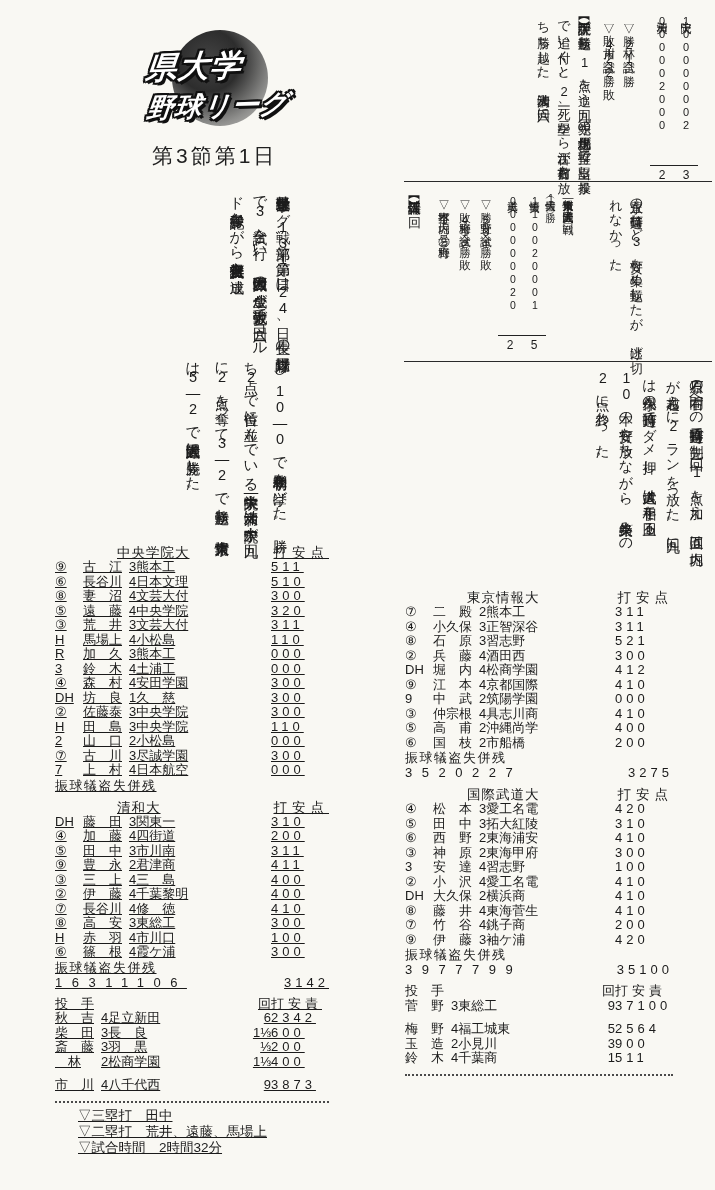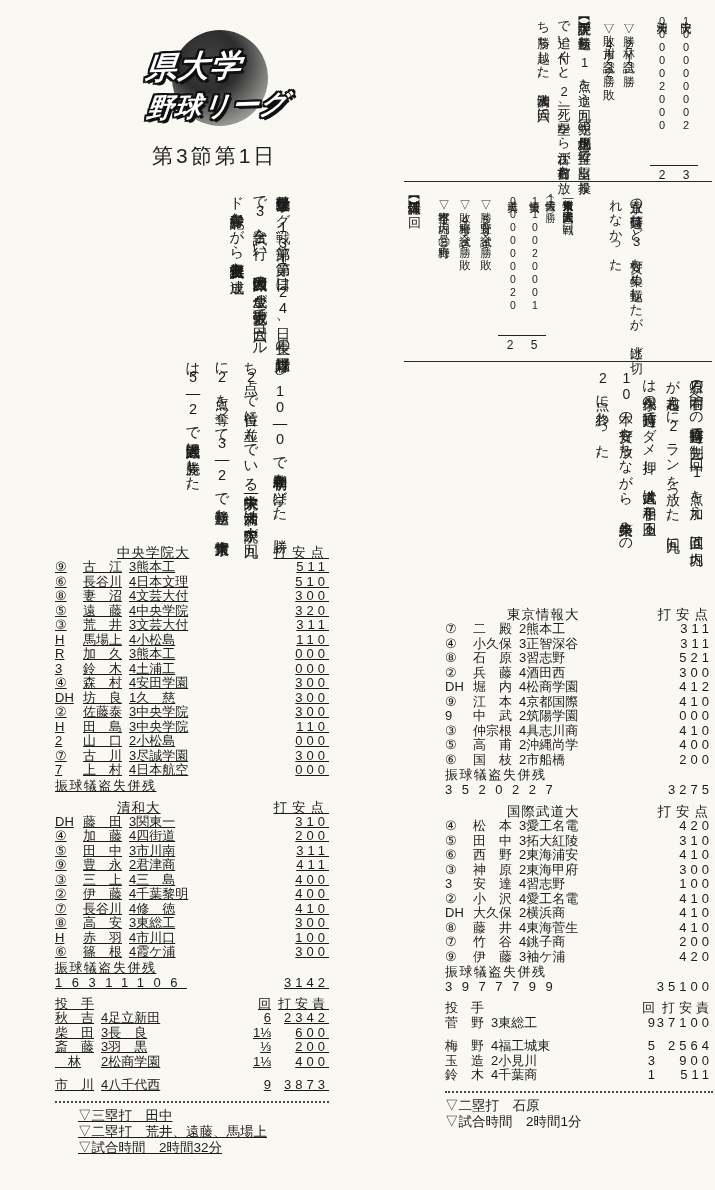--- a/index.html
+++ b/index.html
@@ -48,30 +48,30 @@
   .ls-col{writing-mode:vertical-rl;text-orientation:upright;font-size:11px;line-height:24px;letter-spacing:1px;height:150px;}
   .ls-totals{display:flex;flex-direction:row-reverse;border-top:1.5px solid #222;margin-top:3px;padding-top:2px;}
   .ls-total{width:24px;text-align:center;font-size:12px;}
   .ls1{left:650px;top:12px;}
   .ls2{left:498px;top:192px;}
   .ls2 .ls-col{font-size:10.5px;height:140px;line-height:22px;}
 
   
   .bs-col{position:absolute;font-size:13px;}
   .bs-left{left:55px;top:545px;width:274px;text-decoration:underline;}
-  .bs-right{left:405px;top:607px;width:268px;margin-left:40px;}
+  .bs-right{left:405px;top:590px;width:268px;}
   .bs-table{margin-bottom:7px;}
   .bs-head{display:flex;line-height:15px;align-items:baseline;font-size:13.5px;}
   .bs-team{margin-left:62px;letter-spacing:1px;}
   .bs-stat-h{margin-left:auto;letter-spacing:5px;}
   .bs-row{display:flex;line-height:14.5px;align-items:baseline;}
   .bs-pos{width:28px;}
   .bs-name{width:46px;white-space:pre;}
   .bs-school{flex:1;white-space:pre;}
-  .bs-stats{width:58px;text-align:right;letter-spacing:4px;white-space:pre;}
+  .bs-stats{width:58px;text-align:left;letter-spacing:4px;white-space:pre;}
   .bs-trow{display:flex;line-height:15px;align-items:baseline;}
   .bs-tlabel{letter-spacing:1.5px;}
   .bs-tcounts{letter-spacing:9.5px;}
   .bs-tstats{margin-left:auto;text-align:right;letter-spacing:4px;}
   .bs-inn{width:30px;text-align:right;white-space:pre;}
   .bp-gap{height:9px;}
   .dotted{border-top:2px dotted #4a4a4a;margin:8px 0 5px;}
   .notes p{margin:0;line-height:16px;font-size:13.5px;}
   .bs-left .notes{width:220px;margin-left:23px;}
 </style>
@@ -610,20 +610,15 @@
           <div class="bs-row">
             <span class="bs-name">鈴　木</span>
             <span class="bs-school">4千葉商</span>
             <span class="bs-inn">1</span>
             <span class="bs-stats">511</span>
           </div>
         </div>
     </div>
 
     <div class="dotted"></div>
-    <div class="notes">
-
-    <p class="note">▽二塁打　石原</p>
-        <p class="note">▽試合時間　2時間1分</p>
-      </div>
   </div>
 
 </div>
 
 </body></html>

